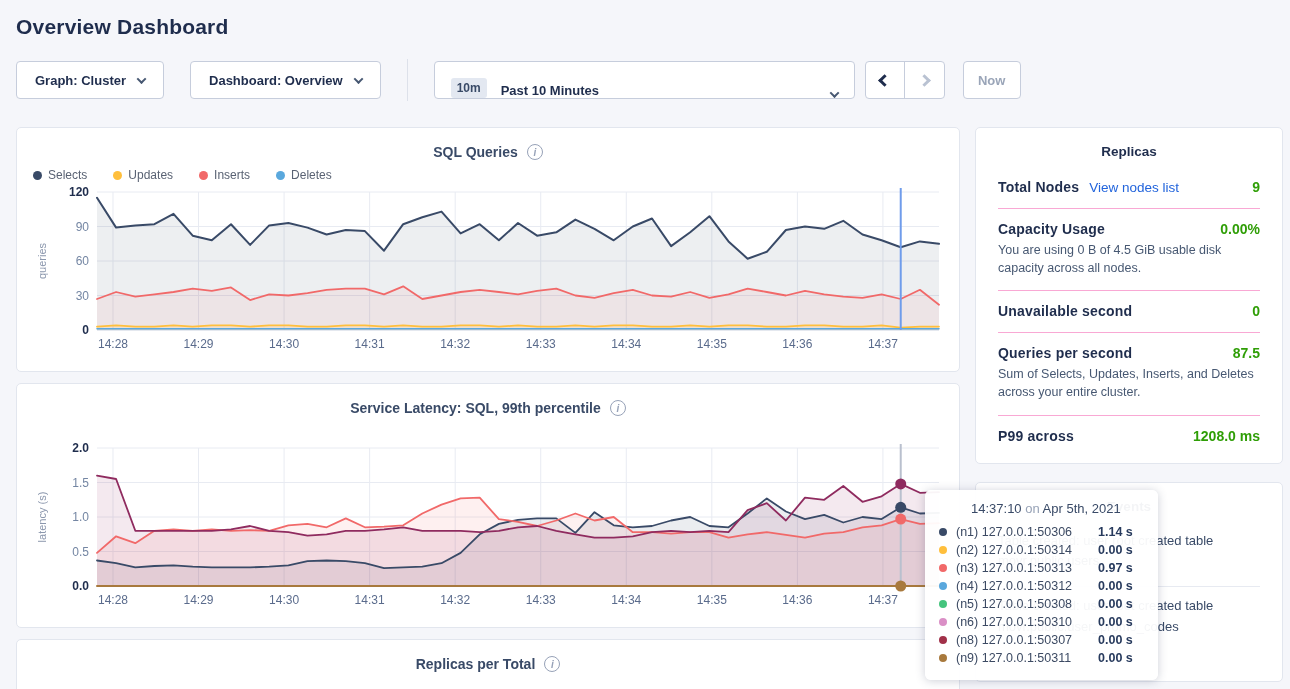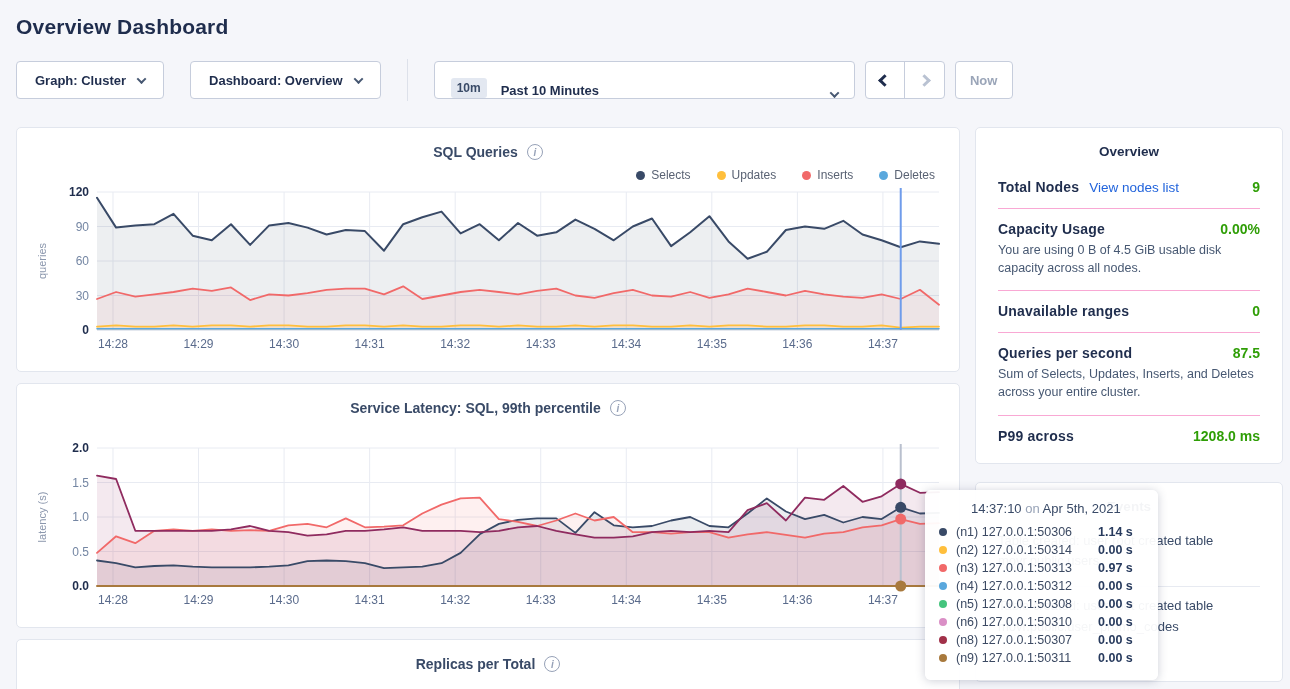--- a/index.html
+++ b/index.html
@@ -22,35 +22,35 @@
   .chev { width:7px; height:7px; border-right:2px solid #475872; border-bottom:2px solid #475872; transform:rotate(45deg) translate(-1px,-1px); display:inline-block; }
   .vdiv { width:1px; height:42px; background:#dde1ea; margin:0 26px; }
   .time-picker { display:flex; align-items:flex-end; width:421px; padding:0 16px; text-align:left; }
   .badge { background:#e3e8f1; color:#394a67; border-radius:3px; font-size:12px; font-weight:700; padding:3px 6px; margin-right:14px; }
   .time-label { flex:1; }
   .arrow-group { margin-left:10px; display:flex; width:80px; padding:0; overflow:hidden; }
   .arrow { flex:1; background:none; border:none; display:flex; align-items:center; justify-content:center; cursor:pointer; }
   .arrow.next { border-left:1px solid #c6cddc; }
   .chev-l { width:9px; height:9px; border-left:3px solid #1f2d4d; border-bottom:3px solid #1f2d4d; transform:rotate(45deg); }
   .chev-r { width:9px; height:9px; border-right:3px solid #b9c2d2; border-bottom:3px solid #b9c2d2; transform:rotate(-45deg); }
-  .now-btn { margin-left:10px; width:58px; color:#9aa5b8; }
+  .now-btn { margin-left:18px; width:58px; color:#9aa5b8; }
 
   
   .main { display:flex; align-items:flex-start; margin:27px 0 0 16px; }
   .charts-col { width:944px; }
   .side-col { width:308px; margin-left:15px; }
   .panel { background:#fff; border:1px solid #e2e6ee; border-radius:5px; }
 
   
   .chart-panel { padding:14px 16px 17px 16px; margin-bottom:11px; }
   .chart-title-row { display:flex; align-items:center; justify-content:center; gap:9px; height:20px; }
   .chart-title-row h2 { font-size:14px; font-weight:700; color:#394a67; }
   .info-icon { width:16px; height:16px; border:1px solid #97a2b8; border-radius:50%; color:#97a2b8;
     font-size:10px; font-style:italic; font-weight:700; display:flex; align-items:center; justify-content:center; cursor:pointer; }
-  .legend-row { display:flex; justify-content:flex-end; align-items:center; gap:26px; height:18px; margin:4px 8px 2px 0; font-size:12px; color:#596273; }
+  .legend-row { display:flex; justify-content:flex-start; align-items:center; gap:26px; height:18px; margin:4px 8px 2px 0; font-size:12px; color:#596273; }
   .legend-item { display:flex; align-items:center; gap:6px; }
   .legend-dot { width:9px; height:9px; border-radius:50%; display:inline-block; }
   .legend-spacer { height:24px; }
   svg.chart { display:block; width:912px; height:168px; }
   .replicas { height:160px; }
 
   
   .summary-panel { padding:16px 22px 6px 22px; }
   .summary-panel h3, .events-panel h3 { font-size:13.5px; font-weight:700; text-align:center; color:#1f2d4d; margin-bottom:8px; }
   .s-row { padding:12px 0 13px 0; border-bottom:1px solid #f9a8d4; }
@@ -238,41 +238,41 @@
           <h2>Replicas per Total</h2>
           <span class="info-icon">i</span>
         </div>
       </section>
 
     </div>
 
     <div class="side-col">
 
       <section class="panel summary-panel">
-        <h3>Overview</h3>
+        <h3>Replicas</h3>
 
         <div class="s-row">
           <div class="s-top">
             <span class="s-label">Total Nodes</span>
             <a class="s-link">View nodes list</a>
             <span class="s-value">9</span>
           </div>
         </div>
 
         <div class="s-row">
           <div class="s-top">
             <span class="s-label">Capacity Usage</span>
             <span class="s-value">0.00%</span>
           </div>
           <p class="s-sub">You are using 0 B of 4.5 GiB usable disk capacity across all nodes.</p>
         </div>
 
         <div class="s-row">
           <div class="s-top">
-            <span class="s-label">Unavailable ranges</span>
+            <span class="s-label">Unavailable second</span>
             <span class="s-value">0</span>
           </div>
         </div>
 
         <div class="s-row">
           <div class="s-top">
             <span class="s-label">Queries per second</span>
             <span class="s-value">87.5</span>
           </div>
           <p class="s-sub">Sum of Selects, Updates, Inserts, and Deletes across your entire cluster.</p>

